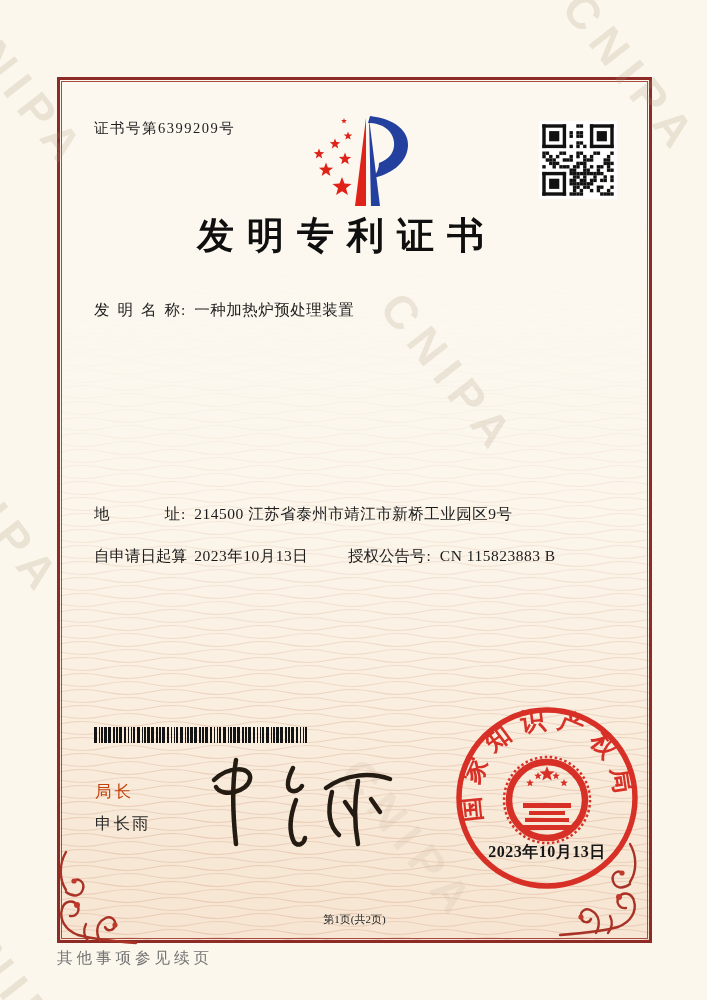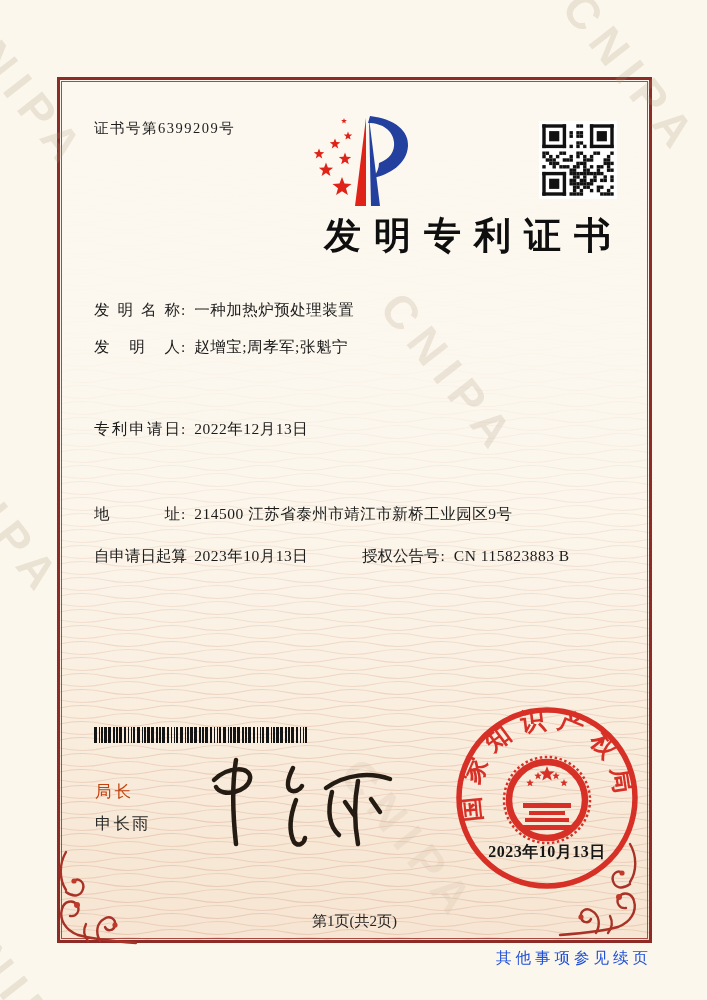--- a/index.html
+++ b/index.html
@@ -16,44 +16,44 @@
   .frame .innerline{position:absolute;inset:1px;border:1px solid #a84c41;z-index:4;pointer-events:none;}
   .waves{position:absolute;inset:0;z-index:1;}
   .fade{position:absolute;inset:0;z-index:2;
         background:linear-gradient(180deg,rgba(252,248,239,1) 0%,rgba(252,248,239,.95) 30%,
         rgba(252,248,239,.55) 52%,rgba(252,248,239,.15) 72%,rgba(252,248,239,0) 88%);}
   
   .abs{position:absolute;z-index:5;}
   .cert-no{left:94px;top:119px;font-size:14.5px;letter-spacing:1.5px;}
   .logo{left:295px;top:112px;z-index:5;}
   .qr{left:539px;top:121px;z-index:5;background:#fff;}
-  .title{left:57px;top:211px;width:567px;text-align:right;font-size:37px;font-weight:bold;
+  .title{left:57px;top:211px;width:567px;text-align:center;font-size:37px;font-weight:bold;
          letter-spacing:13px;text-indent:13px;color:#0f0f0f;}
   .row{left:94px;width:528px;font-size:15.5px;white-space:nowrap;color:#1b1b1b;}
   .flabel{display:inline-block;width:86px;text-align:justify;text-align-last:justify;}
   .fcolon{display:inline-block;margin:0 9px 0 1px;}
   .fvalue{letter-spacing:.5px;}
-  .row2{position:absolute;left:268px;top:0;text-align:center;}
+  .row2{position:absolute;left:254px;top:0;text-align:center;}
   .body-text{left:94px;top:583px;width:524px;font-size:15px;line-height:21.5px;
              letter-spacing:2.2px;color:#2e2a24;text-align:justify;}
   .body-text p{margin:0 0 7px 0;text-indent:2em;}
   .barcode{left:94px;top:727px;width:218px;height:16px;display:flex;align-items:stretch;overflow:hidden;}
   .barcode span{background:#141414;flex:none;height:100%;}
   .duty{left:95px;top:781px;font-size:16.5px;letter-spacing:3px;color:#c2410c;
         font-family:"Liberation Sans","DejaVu Sans",sans-serif;}
   .duty-name{left:95px;top:813px;font-size:16.5px;letter-spacing:2px;color:#2b2b2b;
         font-family:"Liberation Sans","DejaVu Sans",sans-serif;}
   .sign{left:198px;top:748px;z-index:5;}
   .seal{left:451px;top:702px;width:192px;height:192px;z-index:6;}
   .seal svg{position:absolute;inset:0;opacity:.94;}
   .seal-date{position:absolute;left:0;right:0;top:140px;text-align:center;font-size:16px;
              font-weight:bold;color:#161616;letter-spacing:.5px;z-index:7;}
   .flourish{position:absolute;z-index:6;}
-  .page-num{left:57px;top:912px;width:595px;text-align:center;font-size:15px;color:#242424;}
-  .note{left:57px;top:948px;width:595px;text-align:right;font-size:15.5px;letter-spacing:4px;color:#1d4ed8;}
+  .page-num{left:57px;top:912px;width:595px;text-align:center;font-size:11px;color:#242424;}
+  .note{left:57px;top:948px;width:595px;text-align:left;font-size:15.5px;letter-spacing:4px;color:#737373;}
 </style>
 </head>
 <body>
 
 <div class="page">
 
   <div class="wm" style="left:-18px;top:-4px">CNIPA</div>
   <div class="wm" style="left:594px;top:-18px">CNIPA</div>
   <div class="wm" style="left:412px;top:282px">CNIPA</div>
   <div class="wm" style="left:-42px;top:424px">CNIPA</div>
@@ -262,26 +262,20 @@
         <rect x="71.30" y="64.50" width="3.40" height="3.40"></rect>
         <rect x="71.30" y="71.30" width="3.40" height="3.40"></rect>
       </g>
   </svg>
 
   <div class="abs title">发明专利证书</div>
 
   <div class="abs row" style="top:300px">
     <span class="flabel">发明名称</span><span class="fcolon">:</span><span class="fvalue">一种加热炉预处理装置</span>
   </div>
-  <div class="abs row" style="top:337px">
-    <span class="flabel">发明人</span><span class="fcolon">:</span><span class="fvalue">赵增宝;周孝军;张魁宁</span>
-  </div>
-  <div class="abs row" style="top:419px">
-    <span class="flabel">专利申请日</span><span class="fcolon">:</span><span class="fvalue">2022年12月13日</span>
-  </div>
   <div class="abs row" style="top:504px">
     <span class="flabel">地址</span><span class="fcolon">:</span><span class="fvalue">214500 江苏省泰州市靖江市新桥工业园区9号</span>
   </div>
   <div class="abs row" style="top:546px">
     <span class="flabel">自申请日起算</span><span class="fcolon">:</span><span class="fvalue">2023年10月13日</span>
     <span class="row2">
       <span>授权公告号</span><span class="fcolon">:</span><span class="fvalue">CN 115823883 B</span>
     </span>
   </div>
 

